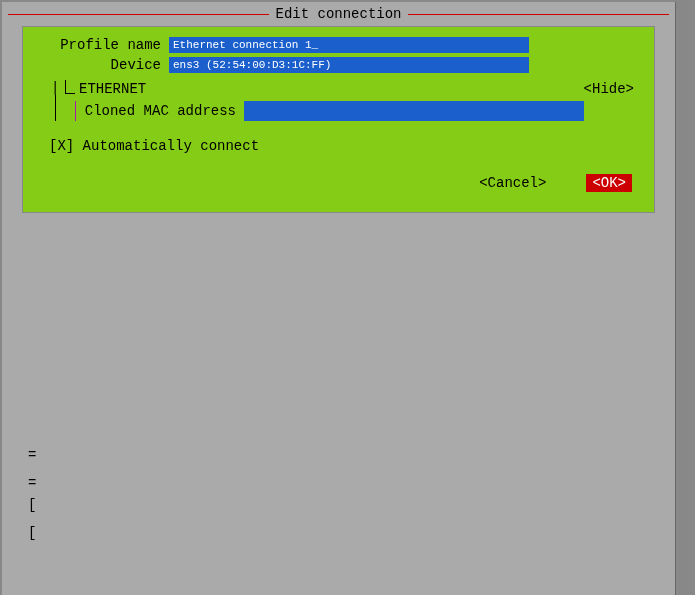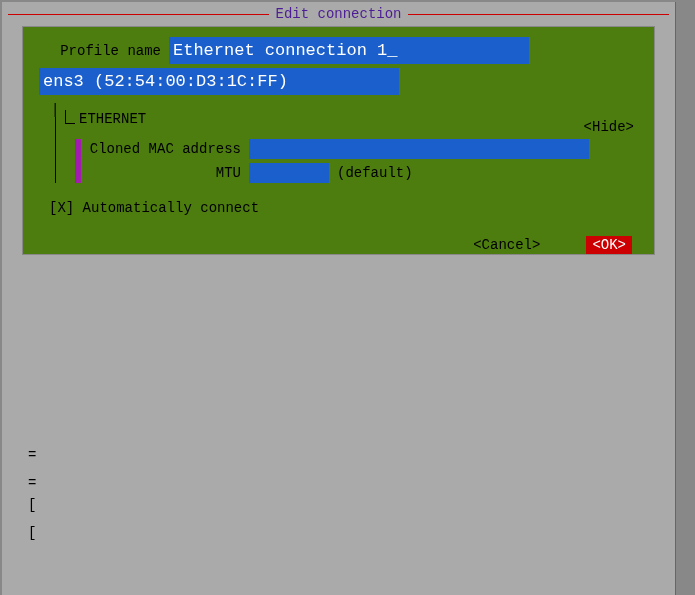--- a/index.html
+++ b/index.html
@@ -53,31 +53,31 @@
     }
 
     .title-bar-line {
       flex: 1;
       height: 1px;
       background-color: #cc0000;
       margin: 0 6px;
     }
 
     .title-bar-text {
-      color: #4c1d95;
+      color: #000000;
       font-size: 14px;
       white-space: nowrap;
     }
 
     
     .dialog {
       margin: 0 20px;
-      background-color: #4d7c0f;
+      background-color: #84cc16;
       border: 1px solid #888;
-      padding: 10px 16px 0 16px;
+      padding: 10px 16px 20px 16px;
     }
 
     
     .form-row {
       display: flex;
       align-items: center;
       margin-bottom: 4px;
     }
 
     .form-label {
@@ -88,36 +88,35 @@
       white-space: nowrap;
     }
 
     .form-input {
       flex: 1;
       background-color: #1a5fcc;
       color: #ffffff;
       border: none;
       padding: 1px 4px;
       font-family: 'Courier New', Courier, monospace;
-      font-size: 17px;
-      height: 27px;
+      font-size: 11px;
+      height: 16px;
       max-width: 360px;
     }
 
     .ethernet-title {
       color: #000;
       font-weight: normal;
     }
 
     .hide-button {
       margin-left: auto;
       color: #000;
       cursor: pointer;
       padding: 0 4px;
-      margin-top: 16px;
     }
 
     .mtu-row {
       display: flex;
       align-items: center;
       margin-bottom: 4px;
     }
 
     .mtu-input {
       background-color: #1a5fcc;
@@ -153,21 +152,20 @@
       justify-content: flex-end;
       align-items: center;
       margin-top: 20px;
       padding-right: 6px;
     }
 
     .cancel-button {
       color: #000;
       cursor: pointer;
       padding: 1px 4px;
-      margin-right: 6px;
       text-align: right;
     }
 
     .ok-button {
       background-color: #cc0000;
       color: #ffffff;
       cursor: pointer;
       padding: 1px 6px;
       font-family: 'Courier New', Courier, monospace;
       font-size: 14px;
@@ -199,49 +197,45 @@
     </div>
 
     <div class="dialog">
 
       <div class="form-row">
         <span class="form-label">Profile name</span>
         <input class="form-input" type="text" value="Ethernet connection 1_" style="">
       </div>
 
       <div class="form-row">
+        <span class="form-label">Device</span>
         <input class="form-input" type="text" value="ens3 (52:54:00:D3:1C:FF)" style="">
       </div>
 
       <div style="position:relative; margin-top: 8px; margin-left: 10px;">
 
         <div style="position:absolute; left:2px; top:0; bottom:0; display:flex; flex-direction:column; align-items:center;">
           <span style="color:#000; font-size:14px; line-height:1;">|</span>
           <div style="flex:1; width:1px; background:#000;"></div>
         </div>
 
         <div style="display:flex; align-items:center; padding-left: 16px; margin-bottom: 4px; justify-content: flex-end;">
 
           <span style="display:inline-block; width:10px; height:14px; border-left:1px solid #000; border-bottom:1px solid #000; vertical-align:middle; margin-right:4px; margin-top:-4px;"></span>
           <span class="ethernet-title">ETHERNET</span>
           <span class="hide-button">&lt;Hide&gt;</span>
         </div>
 
-        <div style="margin-left: 26px; border-left: 6px solid #a21caf; padding-left: 8px;">
+        <div style="margin-left: 26px; border-left: 1px solid #a21caf; padding-left: 8px;">
 
           <div class="form-row">
             <span class="form-label" style="min-width:160px;">Cloned MAC address</span>
             <input class="cloned-mac-input" type="text" value="" style="">
           </div>
 
-          <div class="mtu-row">
-            <span class="form-label" style="min-width:160px;">MTU</span>
-            <input class="mtu-input" type="text" value="" style="">
-            <span class="mtu-default">(default)</span>
-          </div>
 
         </div>
       </div>
 
       <div style="margin-top: 17px;">
         <div class="checkbox-row">
           <span class="checkbox-label">[X] Automatically connect</span>
         </div>
       </div>
 

